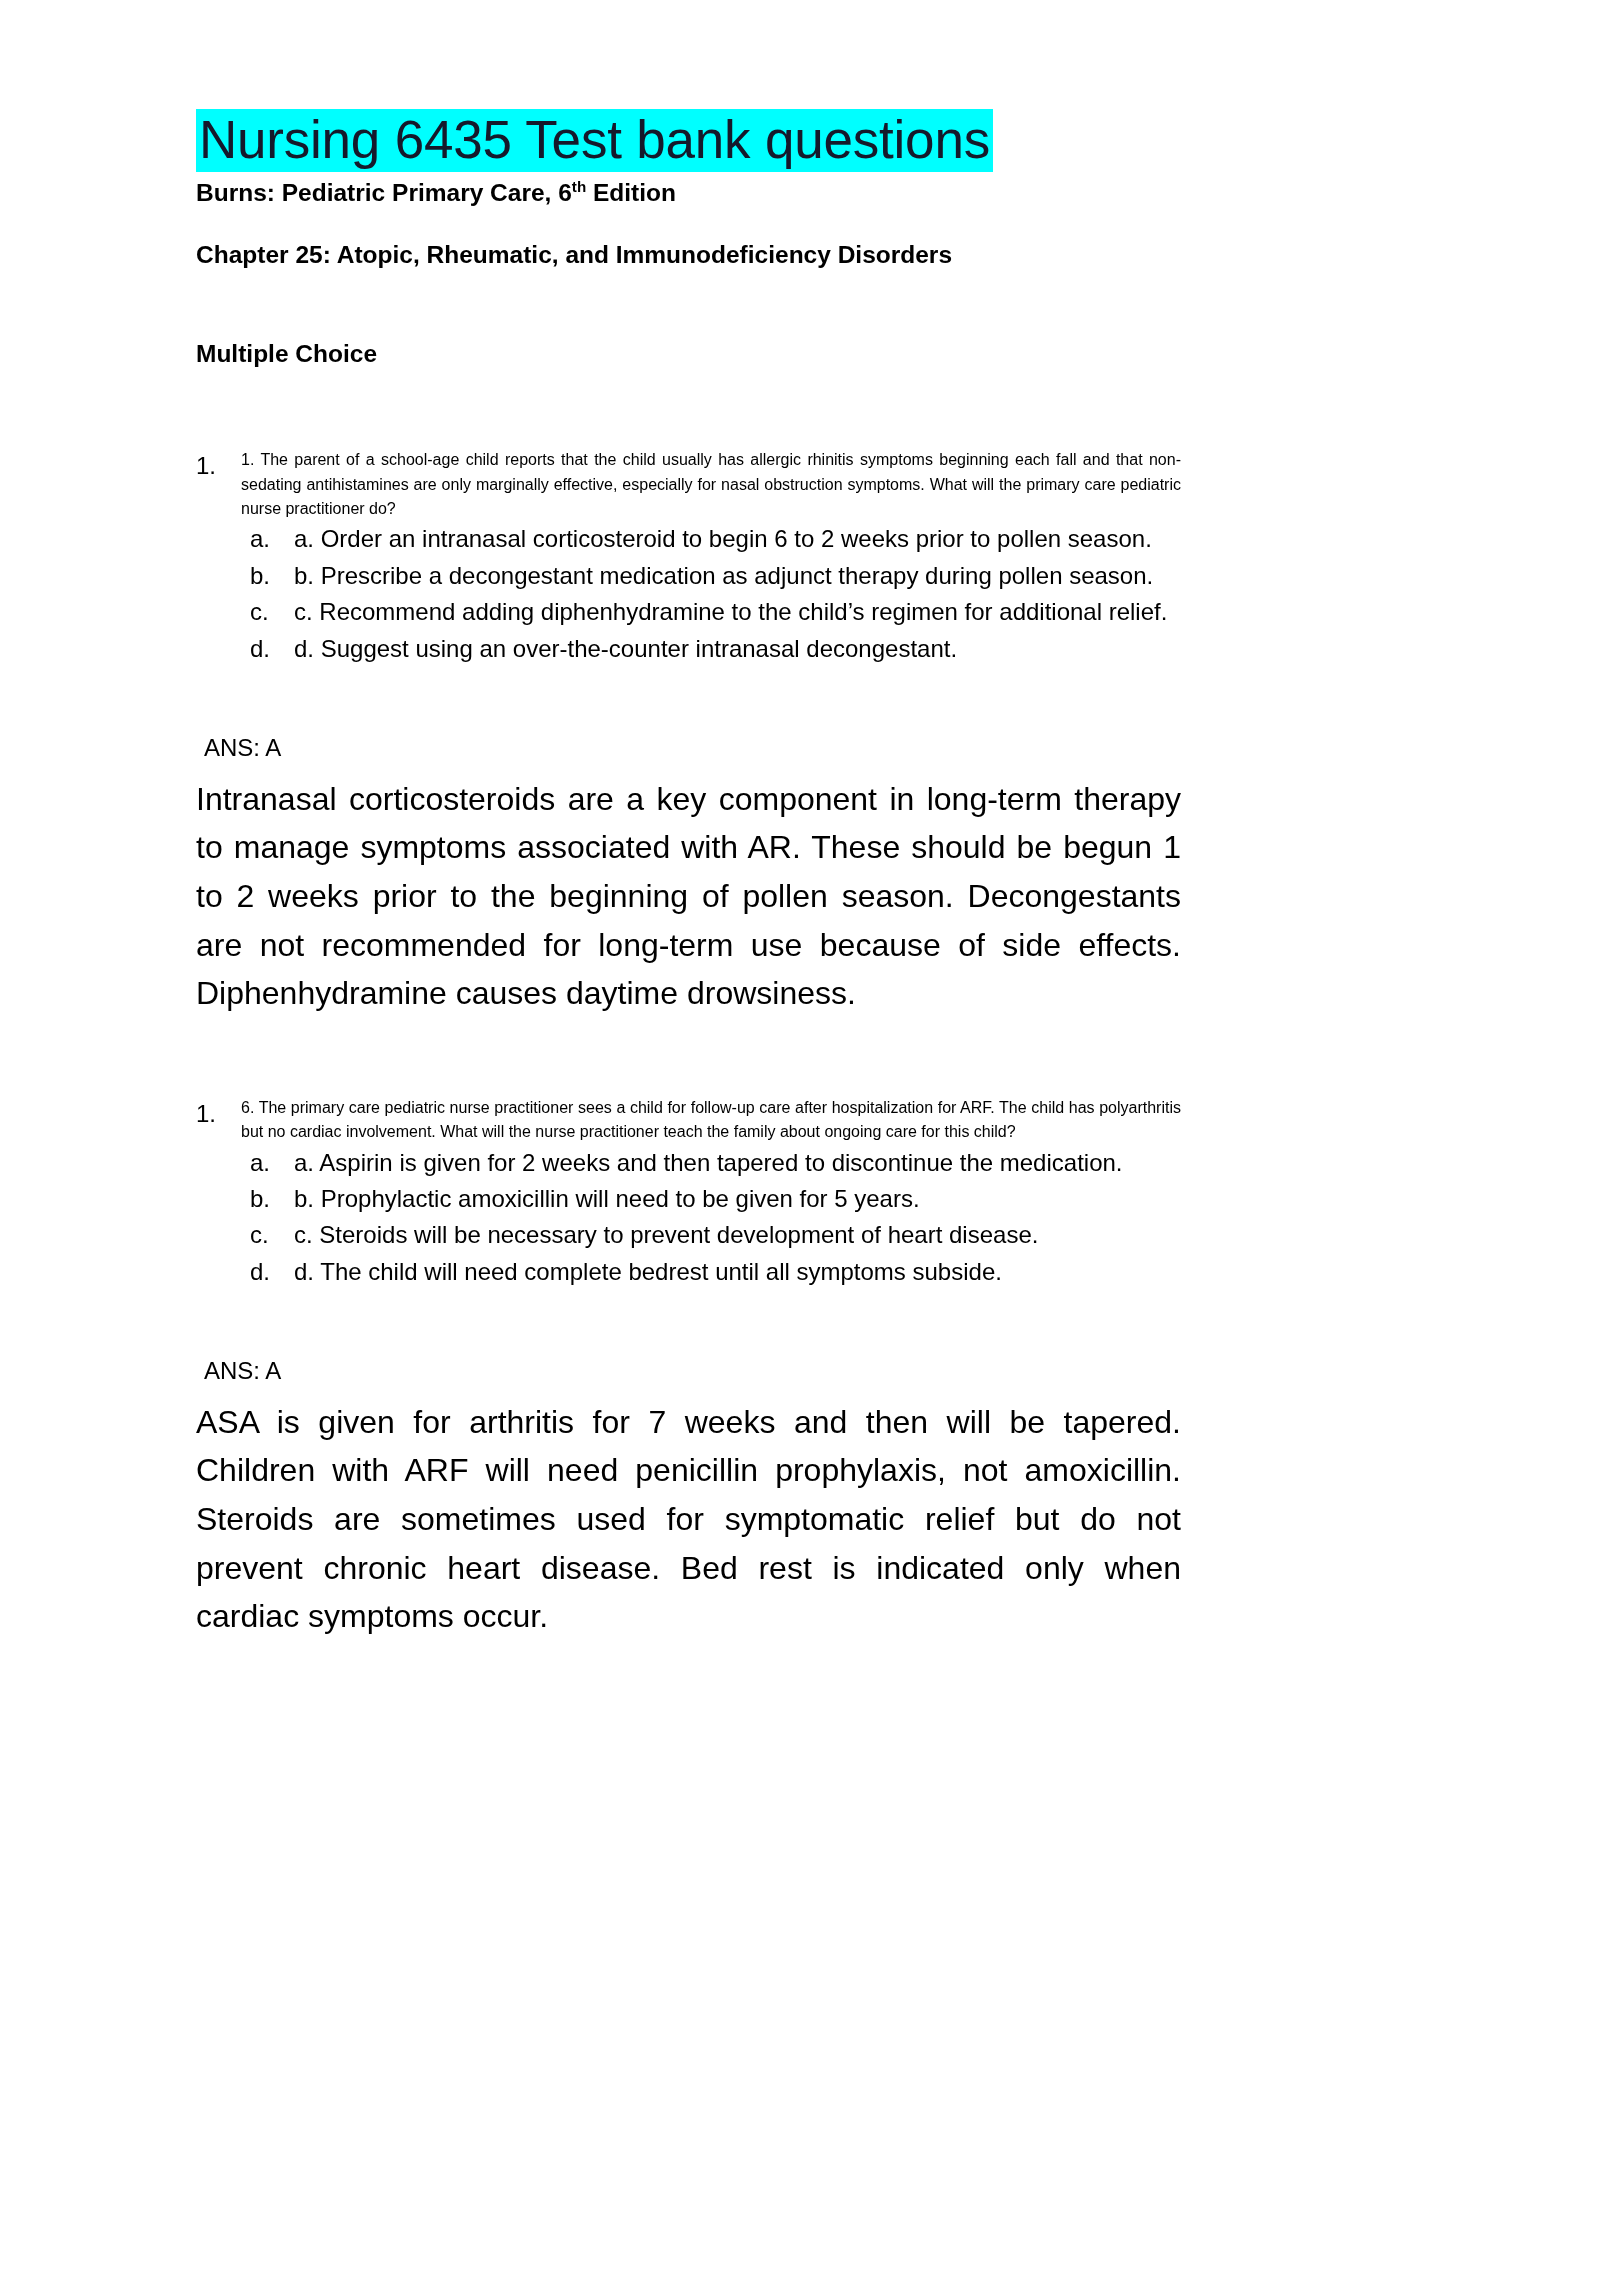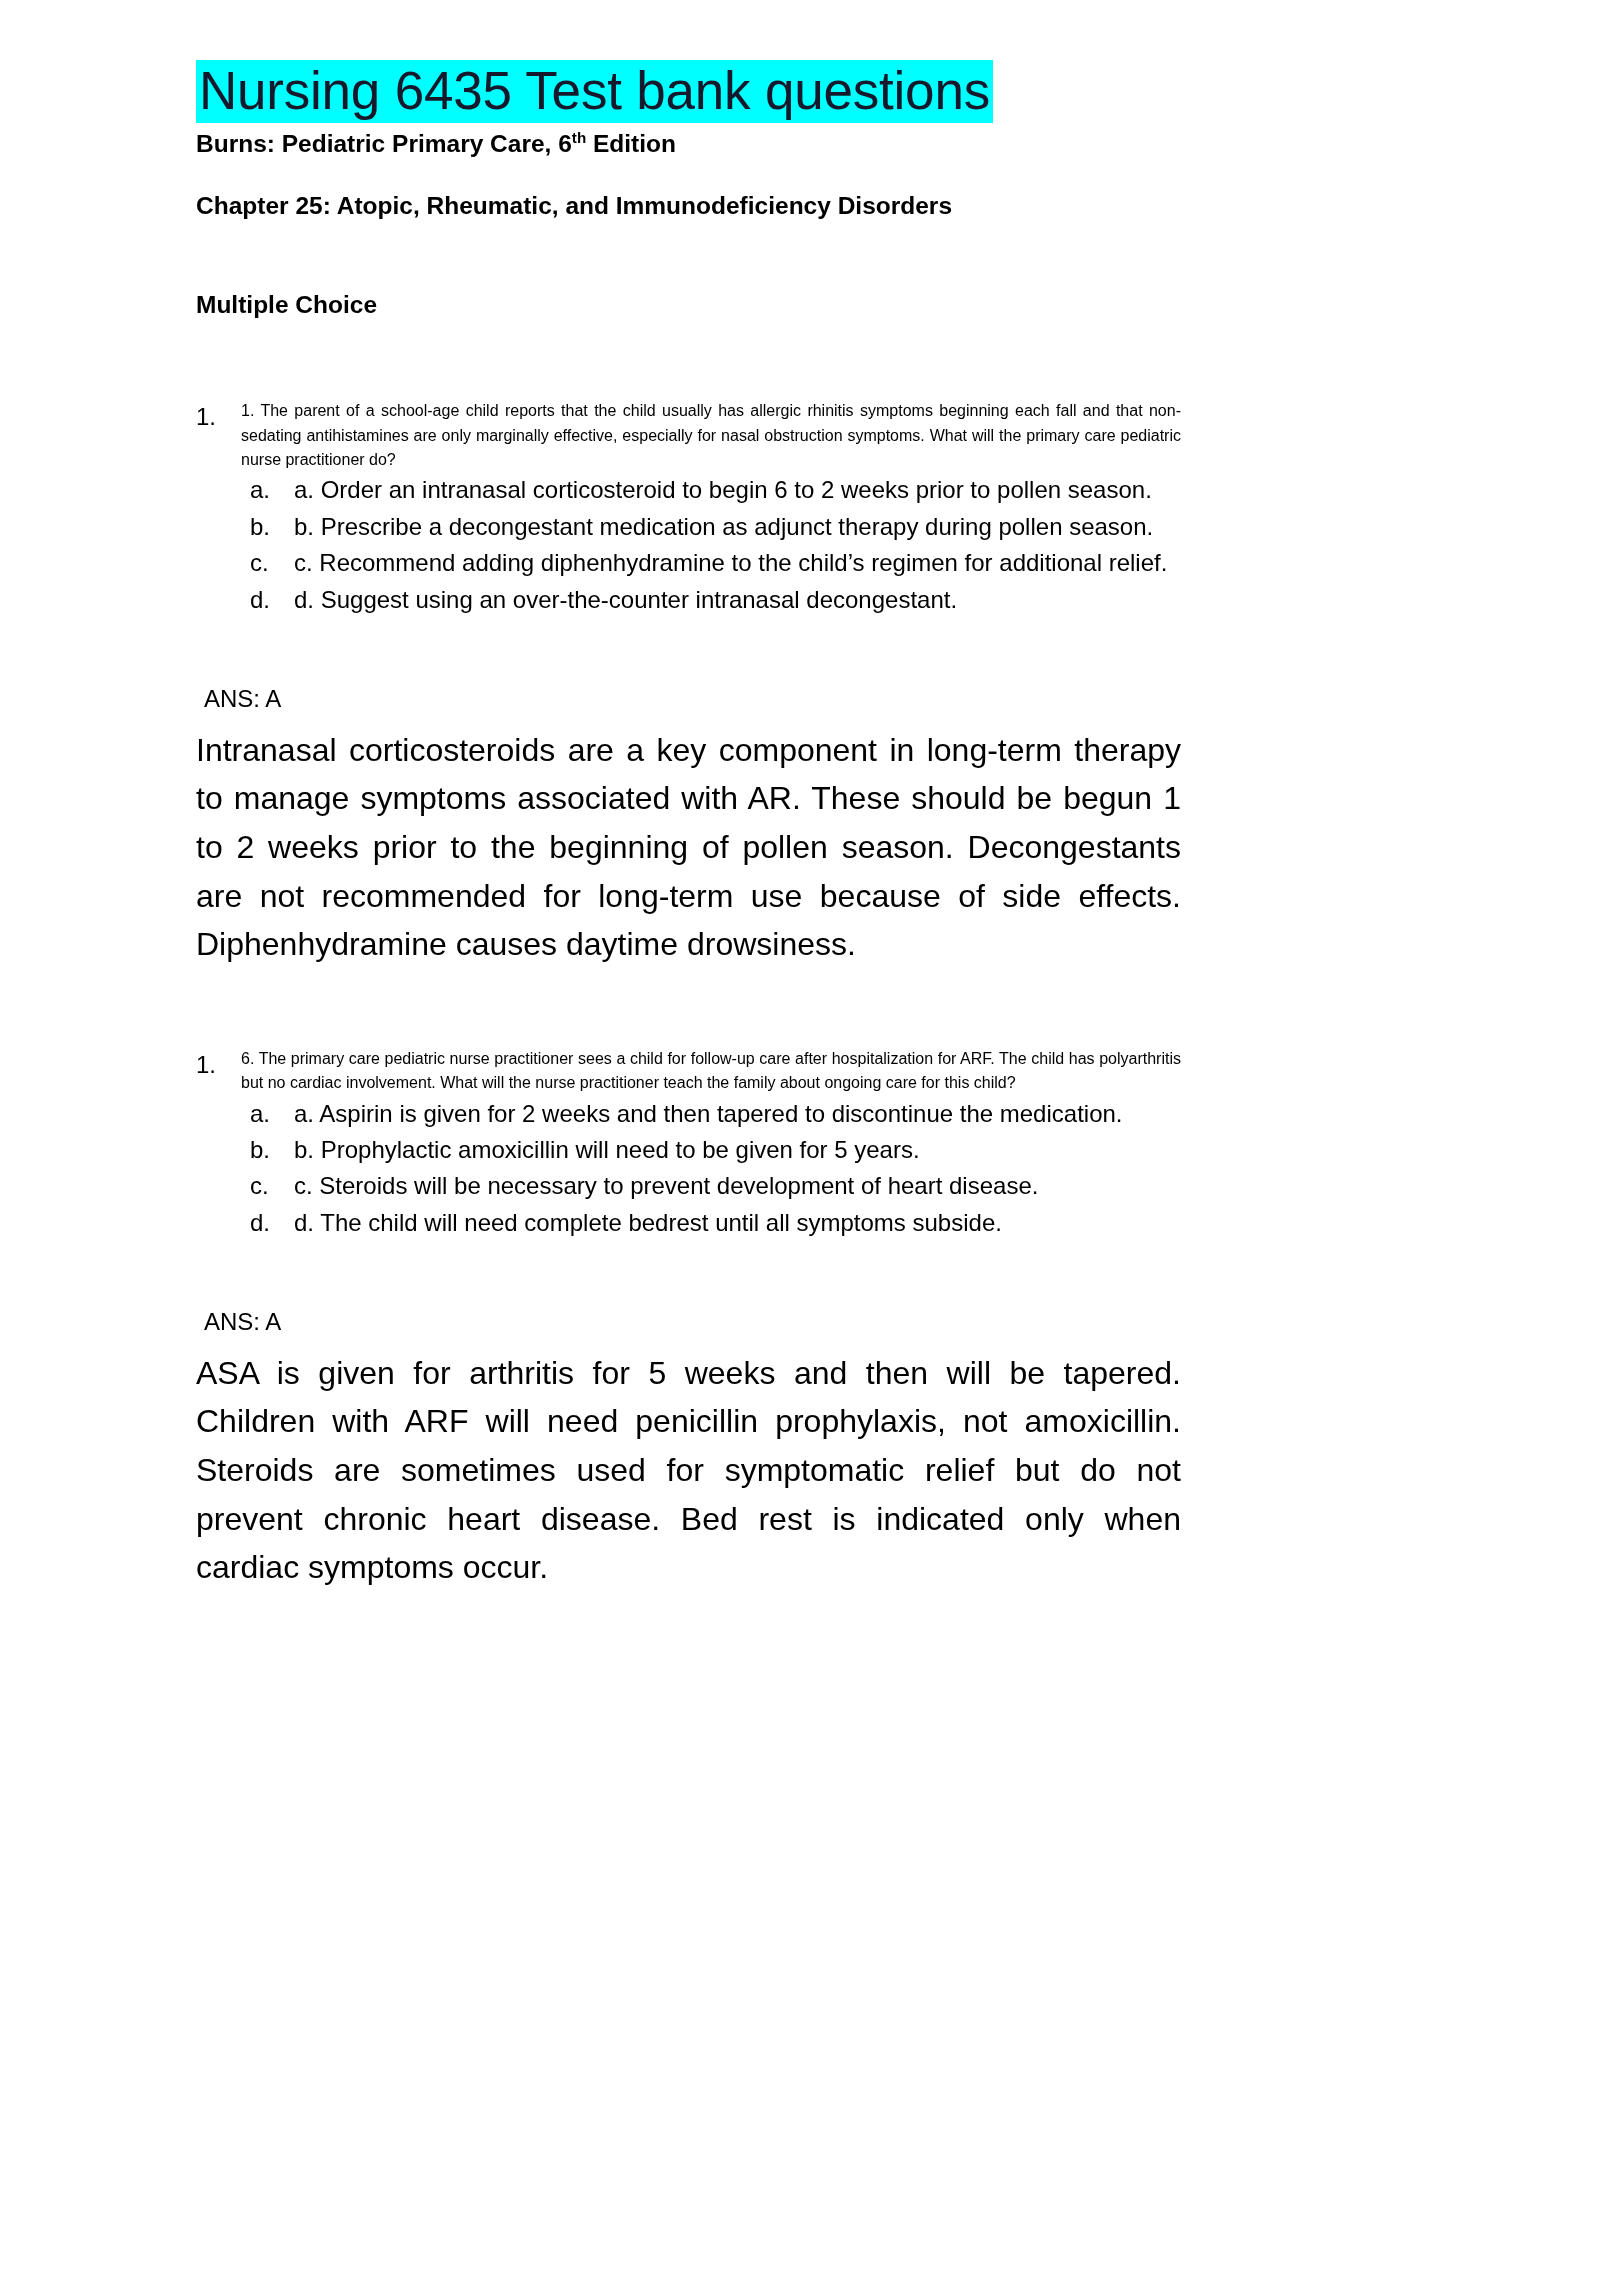--- a/index.html
+++ b/index.html
@@ -15,21 +15,21 @@
     color: #000000;
     -webkit-font-smoothing: antialiased;
   }
 
   .page {
     position: relative;
     width: 1343px;
     height: 2293px;
     background: #ffffff;
     box-sizing: border-box;
-    padding: 61px 162px 0 196px;
+    padding: 110px 162px 0 196px;
     border-radius: 12px;
   }
 
   
   .doc-title {
     font-size: 53px;
     font-weight: 400;
     line-height: 1.14;
     margin: 0 0 5.9px 0;
     letter-spacing: -0.2px;
@@ -195,17 +195,17 @@
       </div>
       <div class="opt-row">
         <div class="opt-marker">d.</div>
         <div class="opt-text">d.   The child will need complete bedrest until all symptoms subside.</div>
       </div>
     </div>
 
     <div class="sp-56"></div>
 
     <div class="ans-line">ANS: A</div>
-    <div class="rationale">ASA is given for arthritis for 5 weeks and then will be tapered. Children with ARF will need penicillin prophylaxis, not amoxicillin. Steroids are sometimes used for symptomatic relief but do not prevent chronic heart disease. Bed rest is indicated only when cardiac symptoms occur.</div>
+    <div class="rationale">ASA is given for arthritis for 7 weeks and then will be tapered. Children with ARF will need penicillin prophylaxis, not amoxicillin. Steroids are sometimes used for symptomatic relief but do not prevent chronic heart disease. Bed rest is indicated only when cardiac symptoms occur.</div>
   </div>
 
 </div>
 
 
 </body></html>

